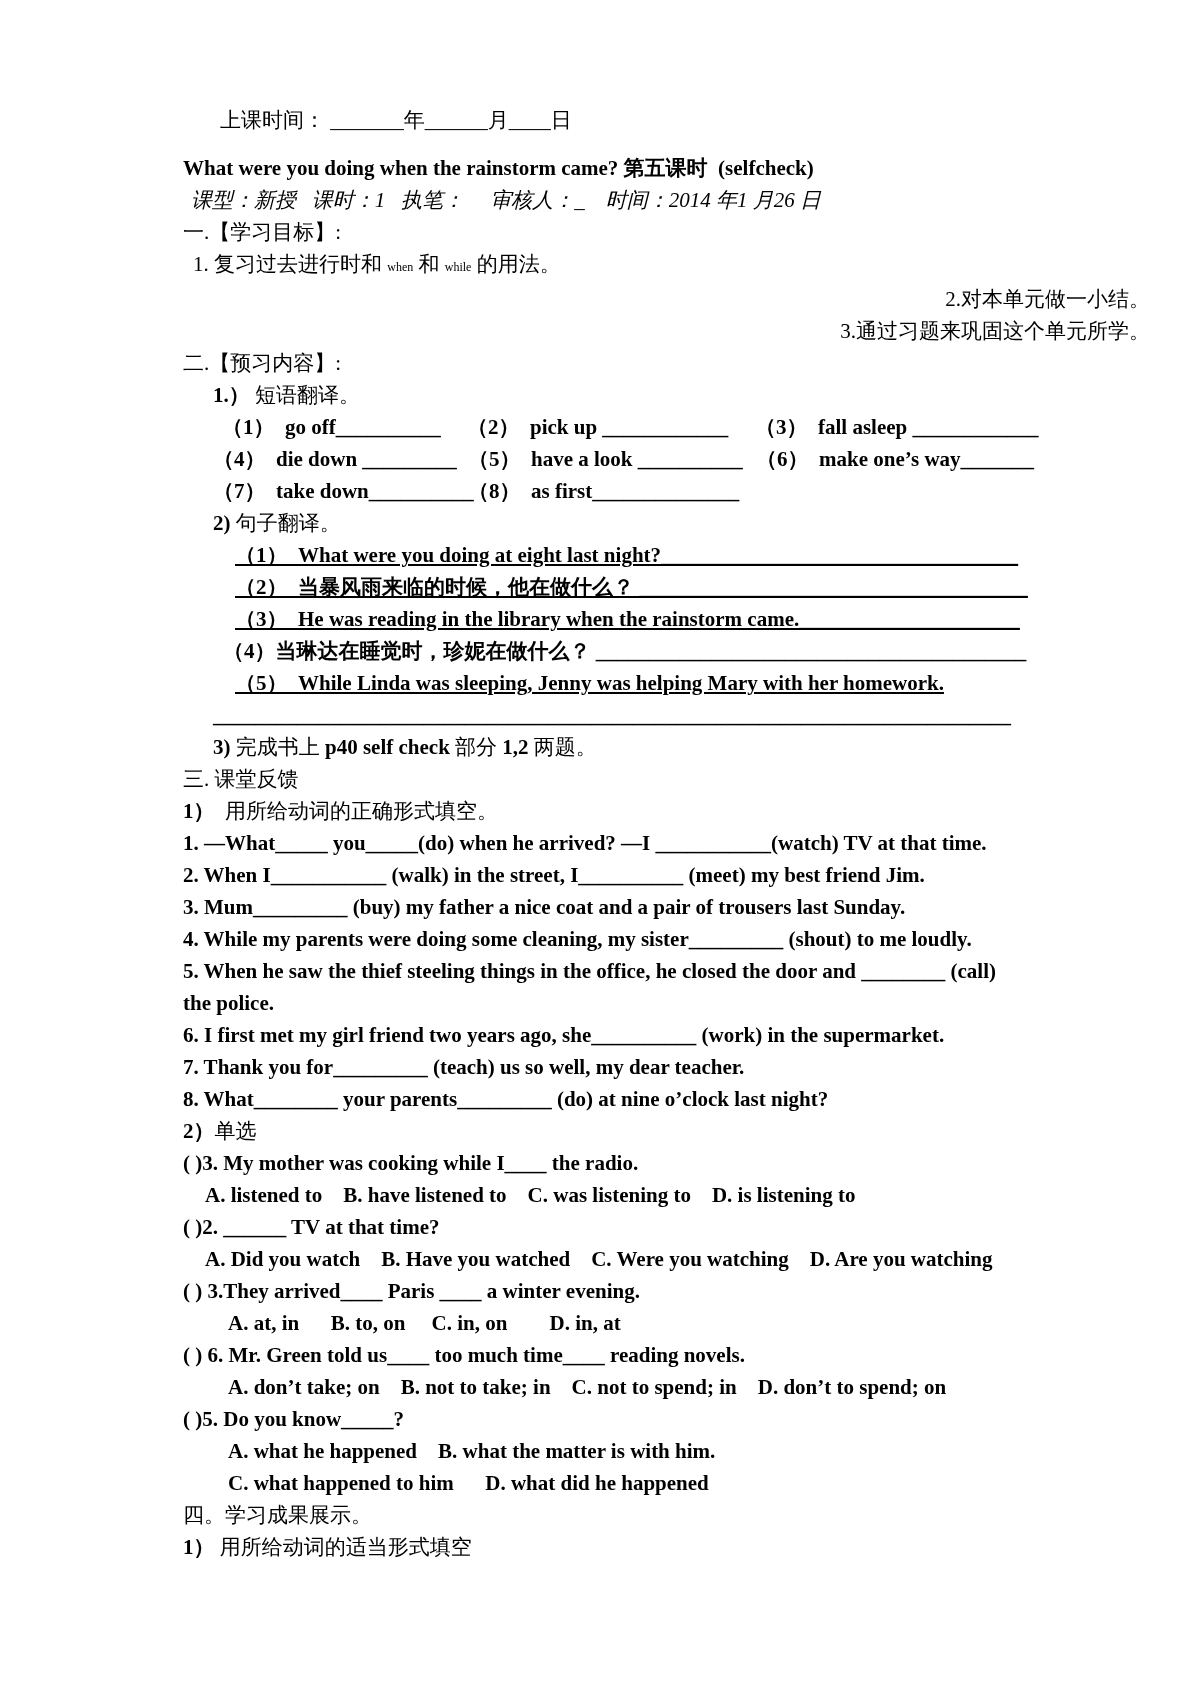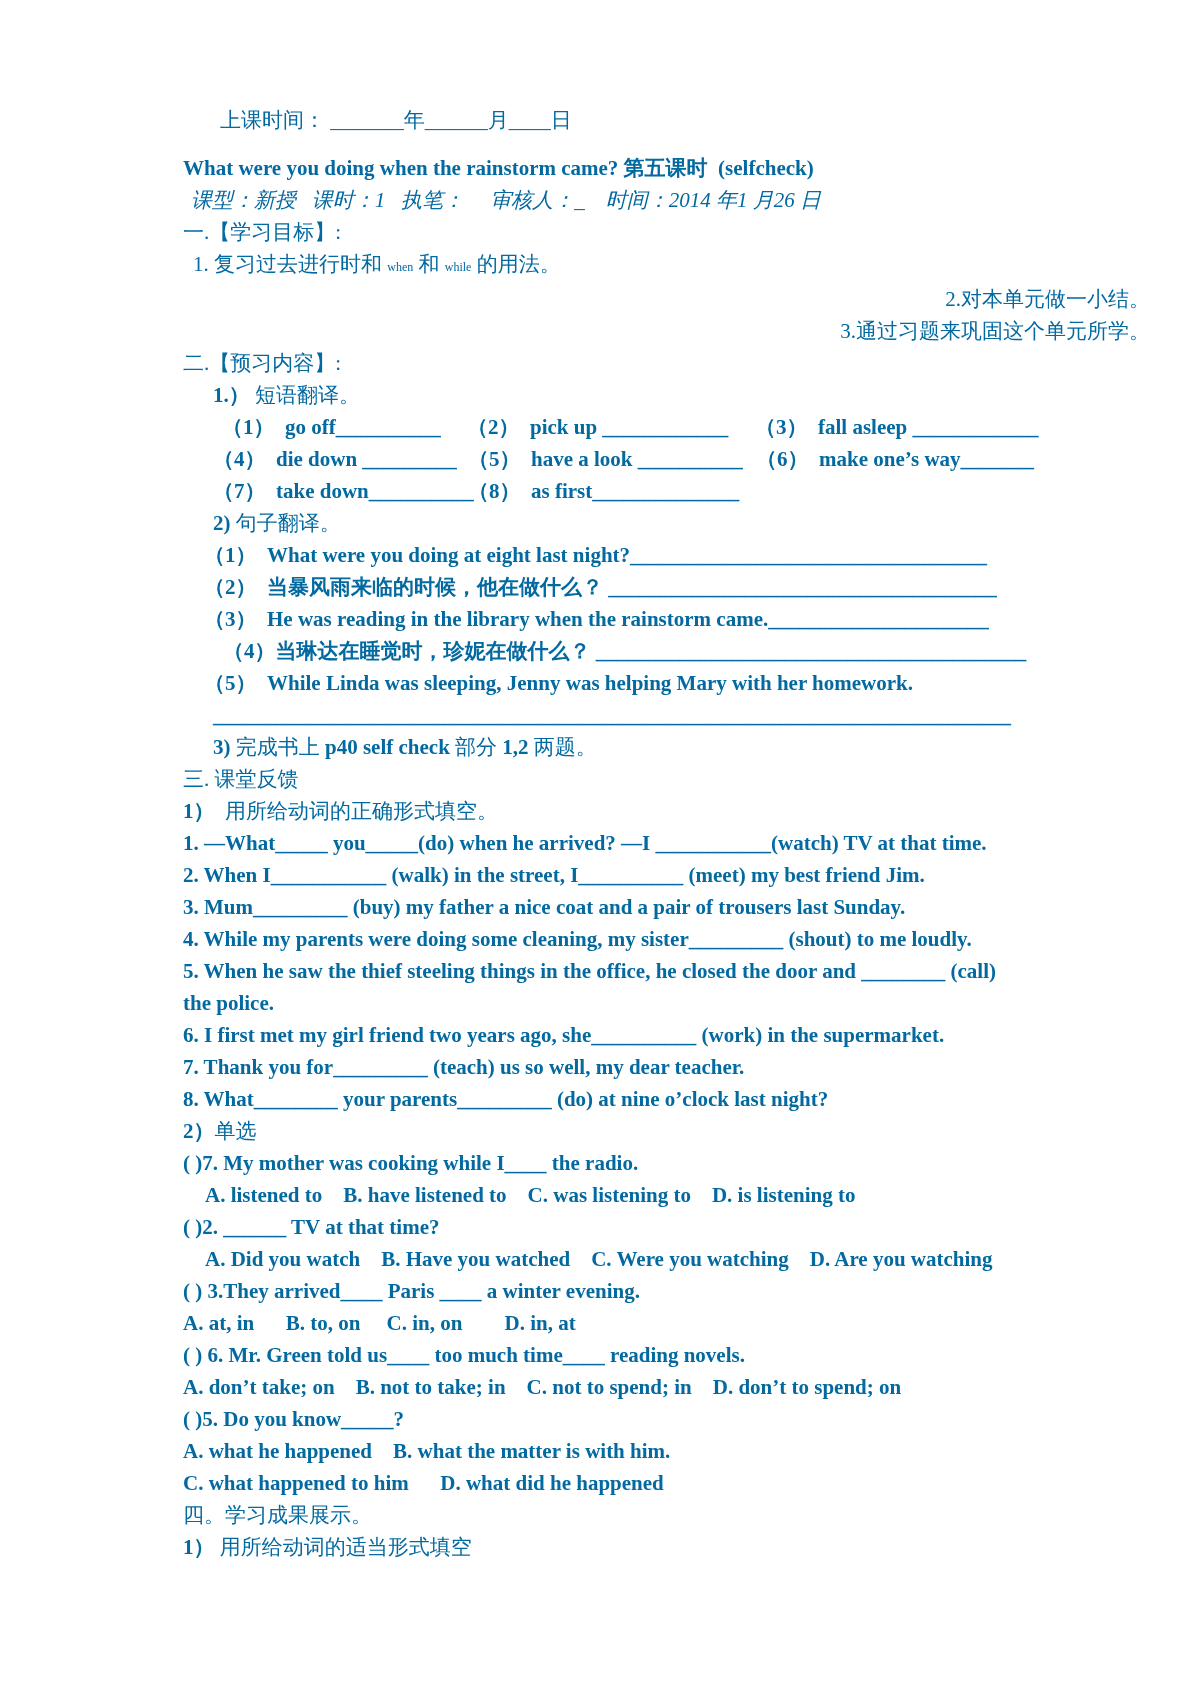--- a/index.html
+++ b/index.html
@@ -1,35 +1,35 @@
 <!DOCTYPE html>
 <html><head>
 <meta charset="utf-8">
 <style>
   html,body{margin:0;padding:0;background:#ffffff;}
   .page{
     width:1200px;height:1698px;box-sizing:border-box;
     padding:104px 50px 0 183px;
     font-family:"Liberation Serif","DejaVu Serif",serif;
-    font-size:21px;color:#0369a1;overflow:hidden;position:relative;
+    font-size:21px;color:#000000;overflow:hidden;position:relative;
   }
   .line{line-height:32px;white-space:pre-wrap;}
   .b{font-weight:700;}
   .bi{font-weight:400;font-style:italic;margin-left:8px;}
   .mono{font-family:Liberation Serif, serif;font-size:12px;}
   .mt10{margin-top:16px;}
   .in8{margin-left:8px;text-align:right;}
   .in10{margin-left:10px;}
   .in22{margin-left:22px;}
   .in30{margin-left:30px;}
   .in37{margin-left:37px;}
   .in39{margin-left:39px;}
   .in40{margin-left:40px;}
-  .in44{margin-left:21px;}
-  .in45{}
+  .in44{margin-left:52px;text-decoration:underline;}
+  .in45{margin-left:45px;}
   .cell{display:inline-block;white-space:pre;vertical-align:top;}
   .w245{width:245px;}
   .w255{width:255px;}
   .w288{width:288px;}
 </style>
 </head>
 <body>
 
 <div class="page">
 
@@ -78,21 +78,21 @@
   <div class="line b">3. Mum_________ (buy) my father a nice coat and a pair of trousers last Sunday.</div>
   <div class="line b">4. While my parents were doing some cleaning, my sister_________ (shout) to me loudly.</div>
   <div class="line b">5. When he saw the thief steeling things in the office, he closed the door and ________ (call)</div>
   <div class="line b">the police.</div>
   <div class="line b">6. I first met my girl friend two years ago, she__________ (work) in the supermarket.</div>
   <div class="line b">7. Thank you for_________ (teach) us so well, my dear teacher.</div>
   <div class="line b">8. What________ your parents_________ (do) at nine o’clock last night?</div>
 
   <div class="line"><span class="b">2）</span><span>单选</span></div>
 
-  <div class="line b">( )7. My mother was cooking while I____ the radio.</div>
+  <div class="line b">( )3. My mother was cooking while I____ the radio.</div>
   <div class="line b in22">A. listened to    B. have listened to    C. was listening to    D. is listening to</div>
 
   <div class="line b">( )2. ______ TV at that time?</div>
   <div class="line b in22">A. Did you watch    B. Have you watched    C. Were you watching    D. Are you watching</div>
 
   <div class="line b">( ) 3.They arrived____ Paris ____ a winter evening.</div>
   <div class="line b in45">A. at, in      B. to, on     C. in, on        D. in, at</div>
 
   <div class="line b">( ) 6. Mr. Green told us____ too much time____ reading novels.</div>
   <div class="line b in45">A. don’t take; on    B. not to take; in    C. not to spend; in    D. don’t to spend; on</div>

